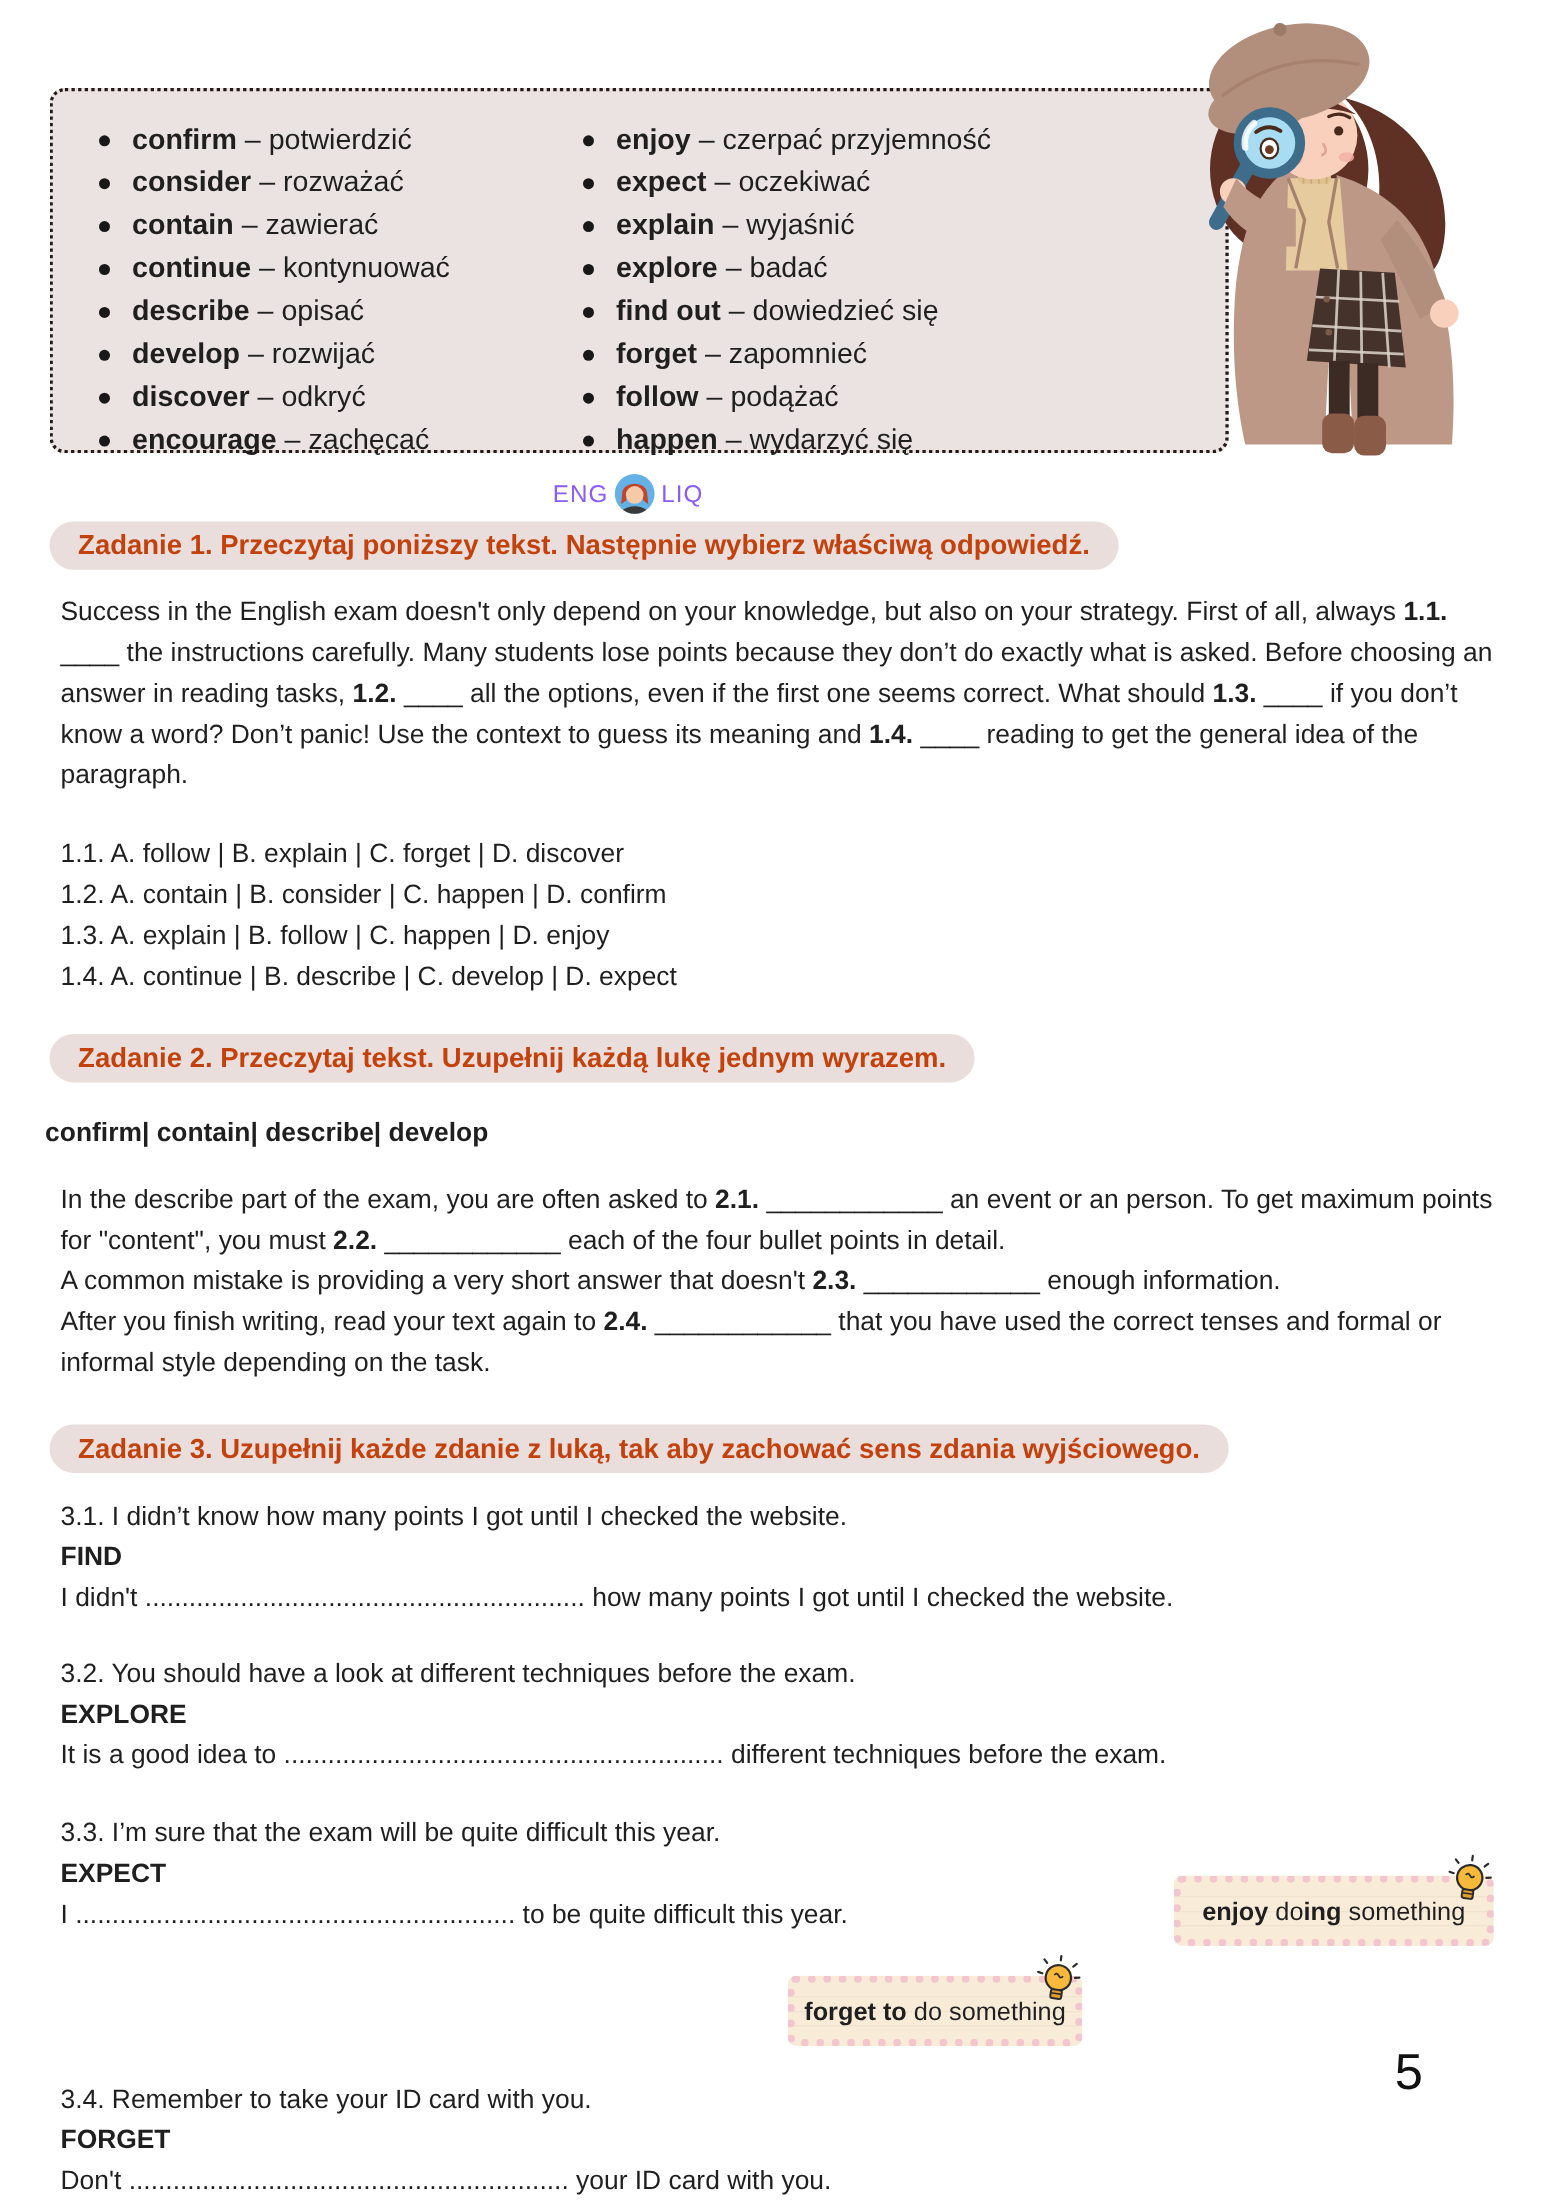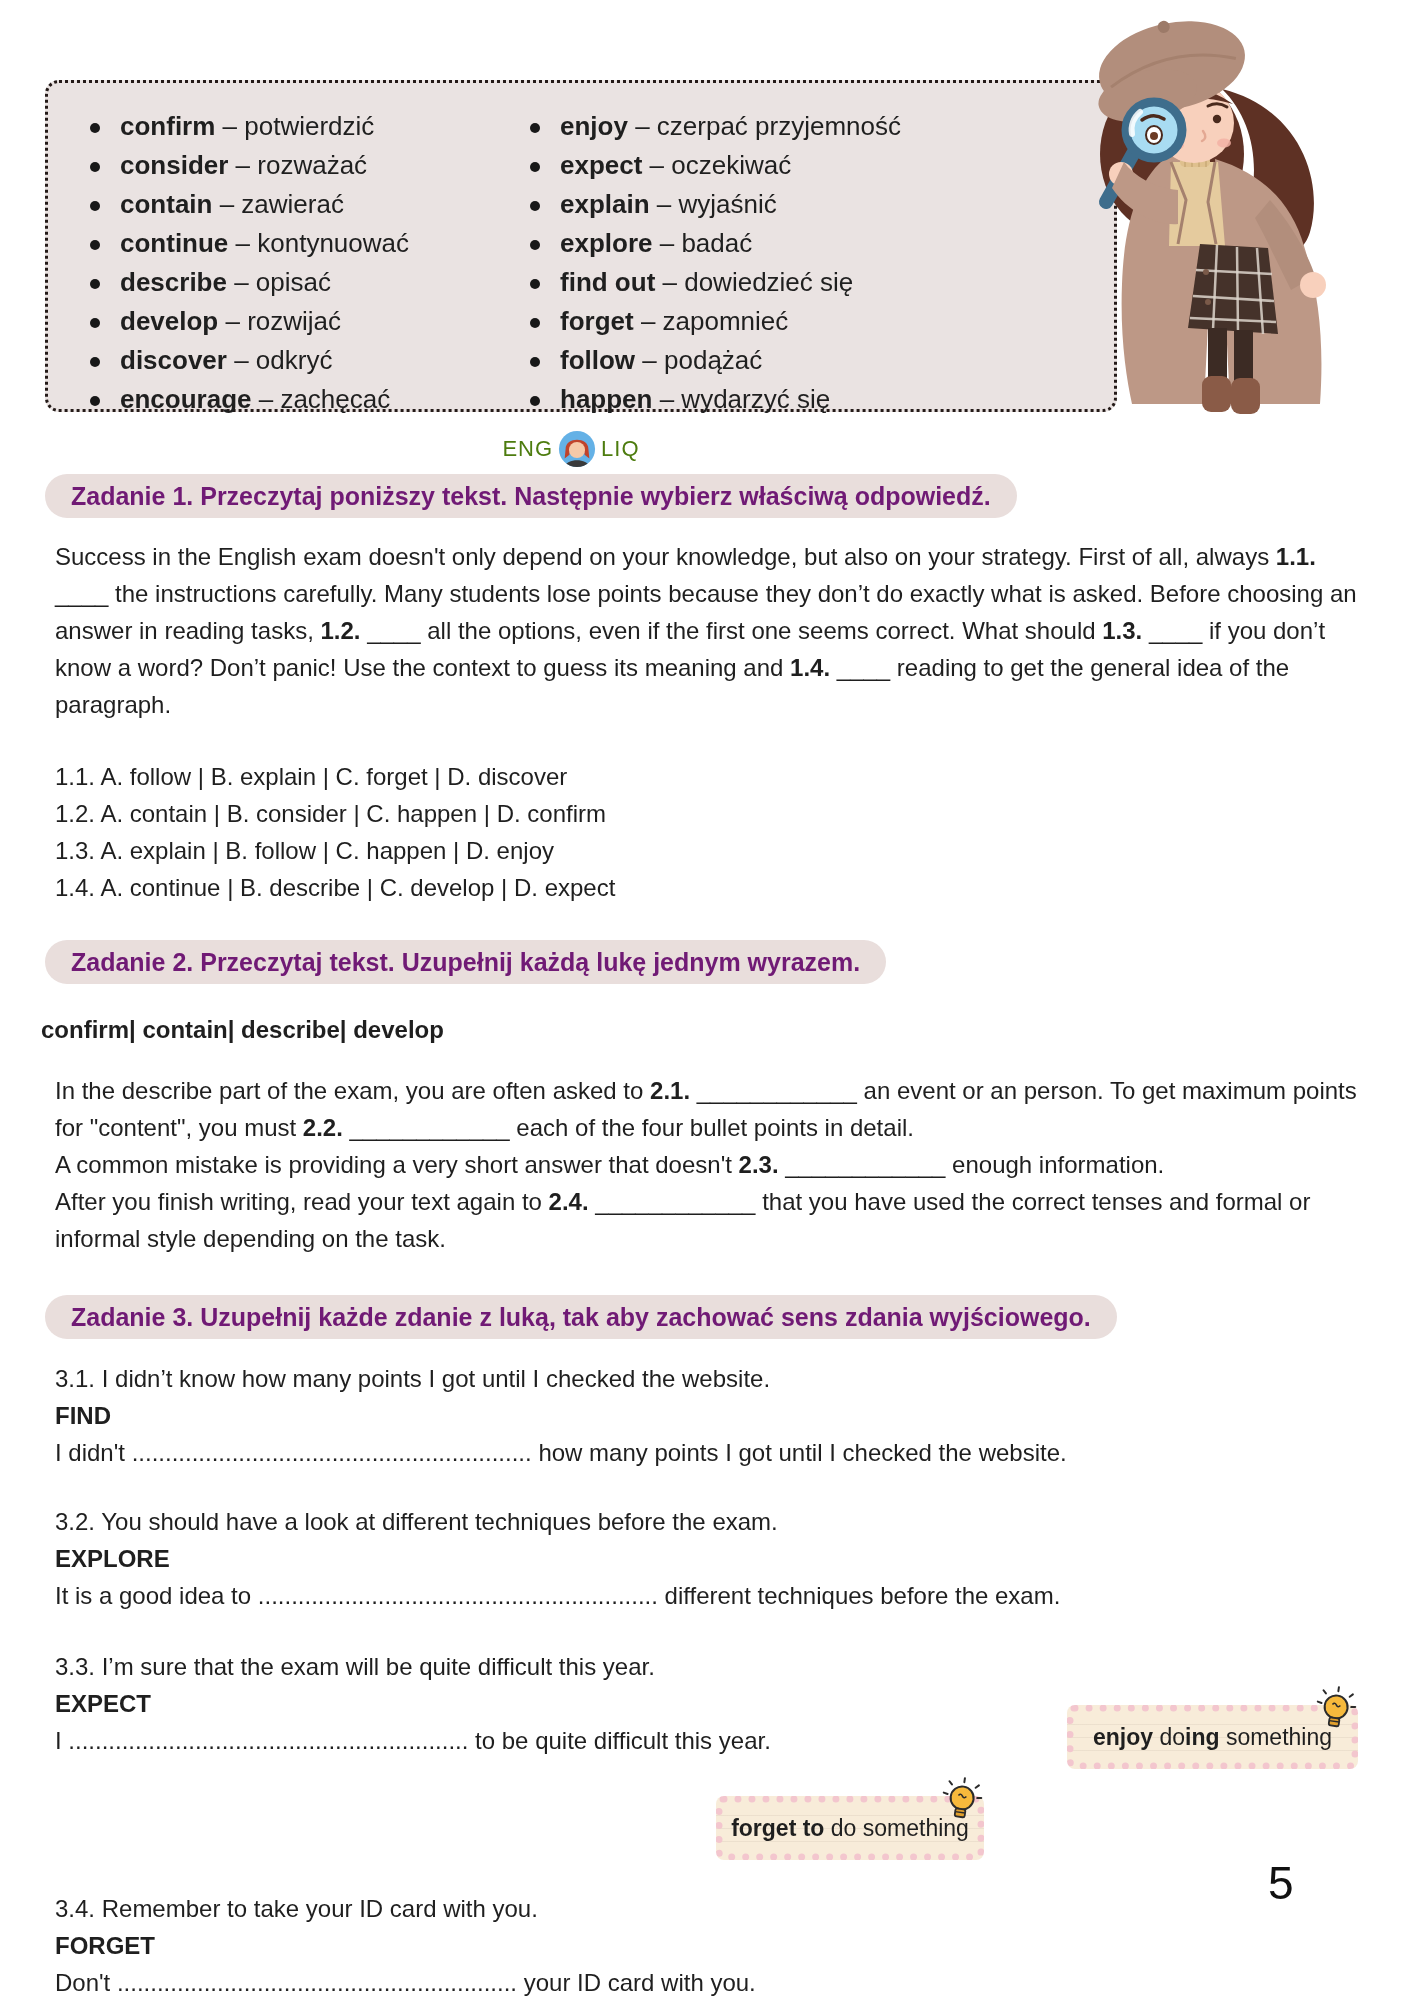--- a/index.html
+++ b/index.html
@@ -12,27 +12,27 @@
     position:absolute;left:45px;top:80px;width:1072px;height:332px;
     background:#eae3e2;border:3px dotted #241a18;border-radius:14px;box-sizing:border-box;padding-left:23px;
   }
   .vocab-col{position:absolute;top:24px;list-style:none;margin:0;padding:0;}
   .vocab-col.left{left:42px;}
   .vocab-col.right{left:482px;}
   .vocab-col li{height:39px;line-height:39px;font-size:26px;white-space:nowrap;}
   .blt{display:inline-block;width:10px;height:10px;background:#181818;border-radius:50%;margin-right:20px;vertical-align:middle;}
   .vocab-col b{font-weight:700;}
   
-  .logo{position:absolute;left:0;top:430px;width:1142px;text-align:center;font-size:22px;color:#4d7c0f;letter-spacing:1px;}
+  .logo{position:absolute;left:0;top:430px;width:1142px;text-align:center;font-size:22px;color:#8b5cf6;letter-spacing:1px;}
   .logo .part{vertical-align:middle;}
   .logo svg{vertical-align:middle;margin:0 5px;}
   
   .task-bar{
     position:absolute;left:45px;height:44px;line-height:44px;background:#e9dedc;border-radius:22px;
-    padding:0 26px;font-size:25px;font-weight:700;color:#701a75;display:inline-block;white-space:nowrap;
+    padding:0 26px;font-size:25px;font-weight:700;color:#c2410c;display:inline-block;white-space:nowrap;
   }
   
   .para{position:absolute;left:55px;width:1305px;font-size:24px;line-height:37px;margin:0;white-space:pre-wrap;}
   .options{position:absolute;left:55px;font-size:24px;line-height:37px;}
   .wordbank{position:absolute;left:41px;font-size:24px;font-weight:700;}
   .t3block{position:absolute;left:55px;width:1305px;font-size:24px;line-height:37px;}
   .t3block .kw{font-weight:700;}
   
   .sticky{
     position:absolute;background:#f8ecd9;border:7px dotted #f3c6ce;border-radius:8px;box-sizing:border-box;

